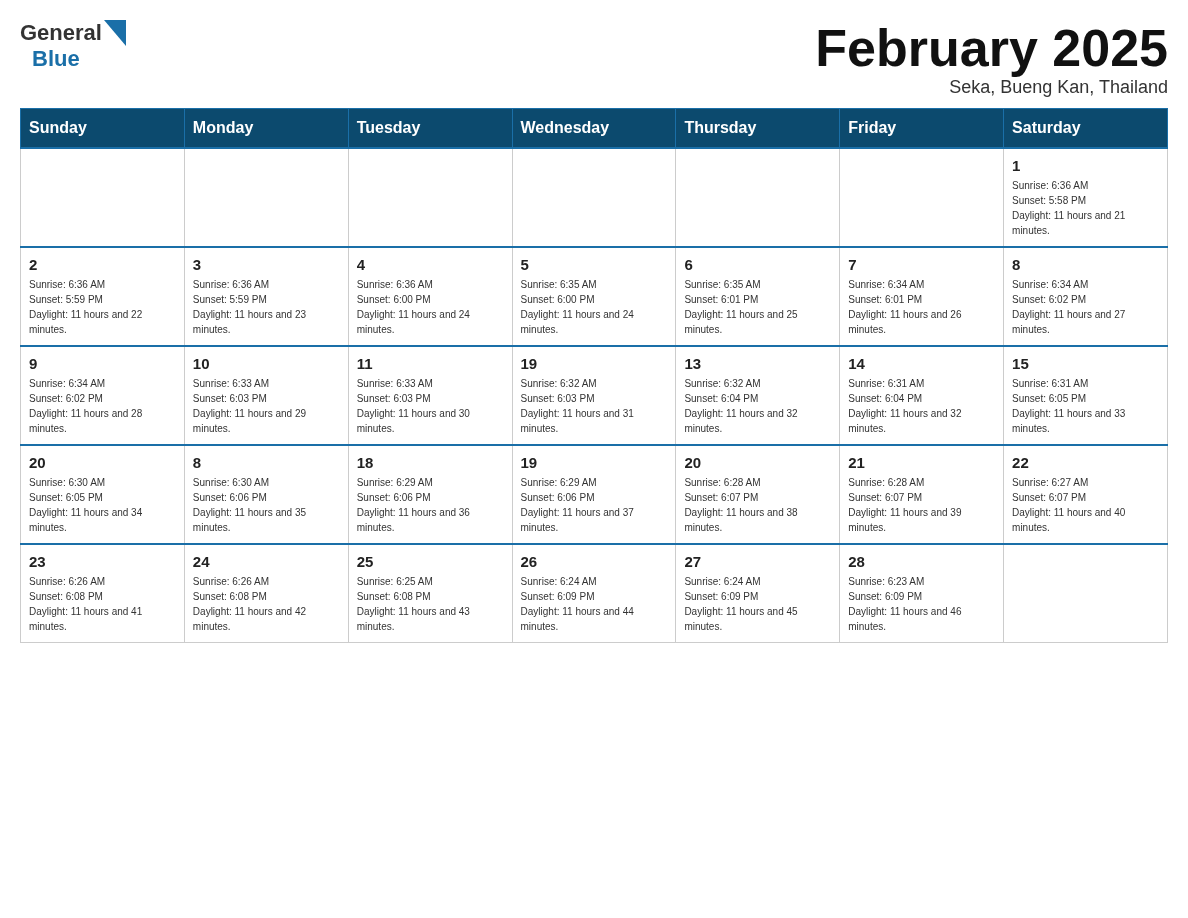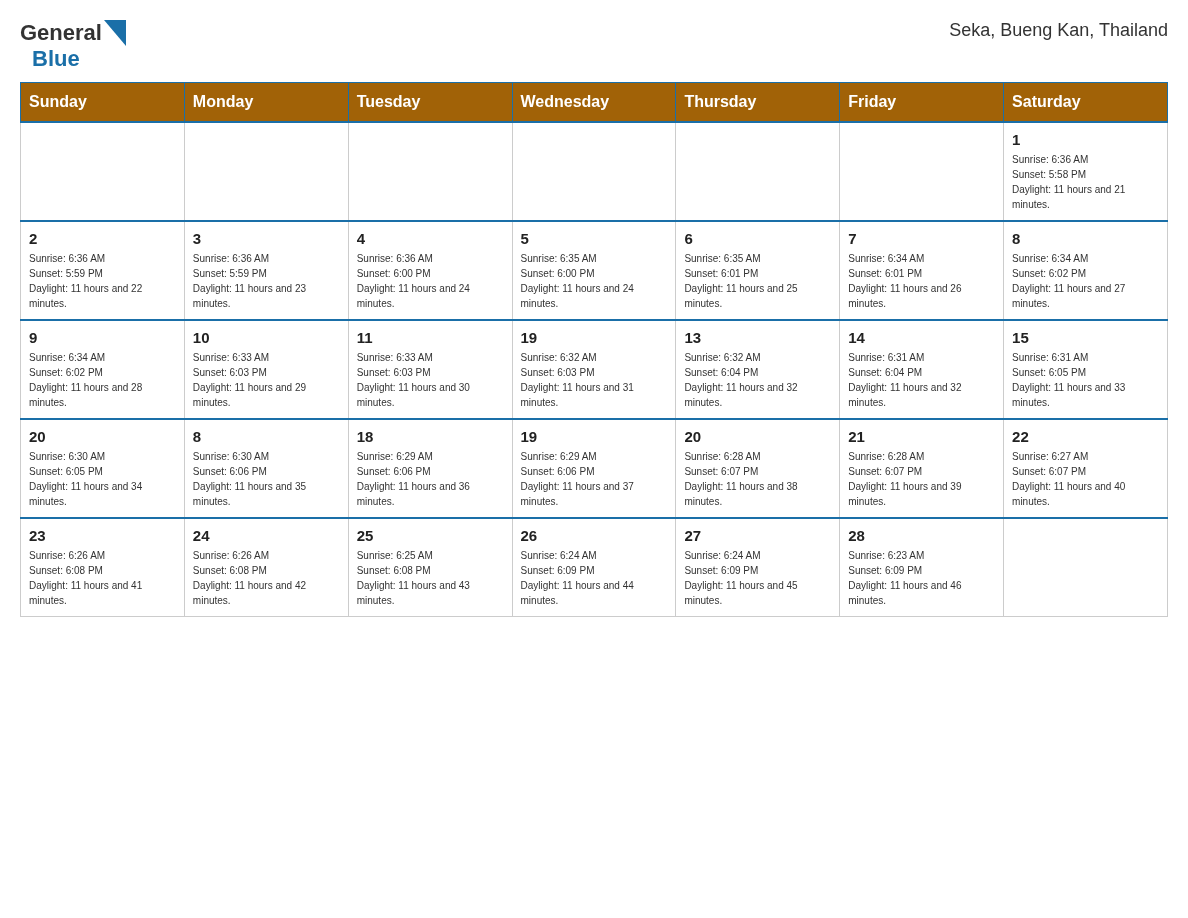--- a/index.html
+++ b/index.html
@@ -53,21 +53,21 @@
       font-size: 18px;
       font-weight: normal;
       color: #333;
     }
     .calendar {
       width: 100%;
       border-collapse: collapse;
       margin-top: 10px;
     }
     .calendar thead tr {
-      background-color: #a16207;
+      background-color: #0c4a6e;
       color: #fff;
       padding-left: 44px;
     }
     .calendar thead th {
       padding: 10px 8px;
       font-size: 16px;
       font-weight: bold;
       text-align: left;
       border: 1px solid #1a6fa8;
     }
@@ -115,20 +115,21 @@
       <div class="logo-line1">
         <span class="logo-text-general">General</span>
         <svg width="22" height="26" viewBox="0 0 22 26" style="margin-left:2px; margin-top:0px;">
           <polygon points="0,0 22,0 22,26" fill="#1a6fa8"></polygon>
         </svg>
       </div>
       <div class="logo-line2">Blue</div>
     </div>
   </div>
   <div class="title-block">
+    <h1>February 2025</h1>
     <h2>Seka, Bueng Kan, Thailand</h2>
   </div>
 </div>
 
 <table class="calendar">
   <thead>
     <tr>
       <th>Sunday</th>
       <th>Monday</th>
       <th>Tuesday</th>

